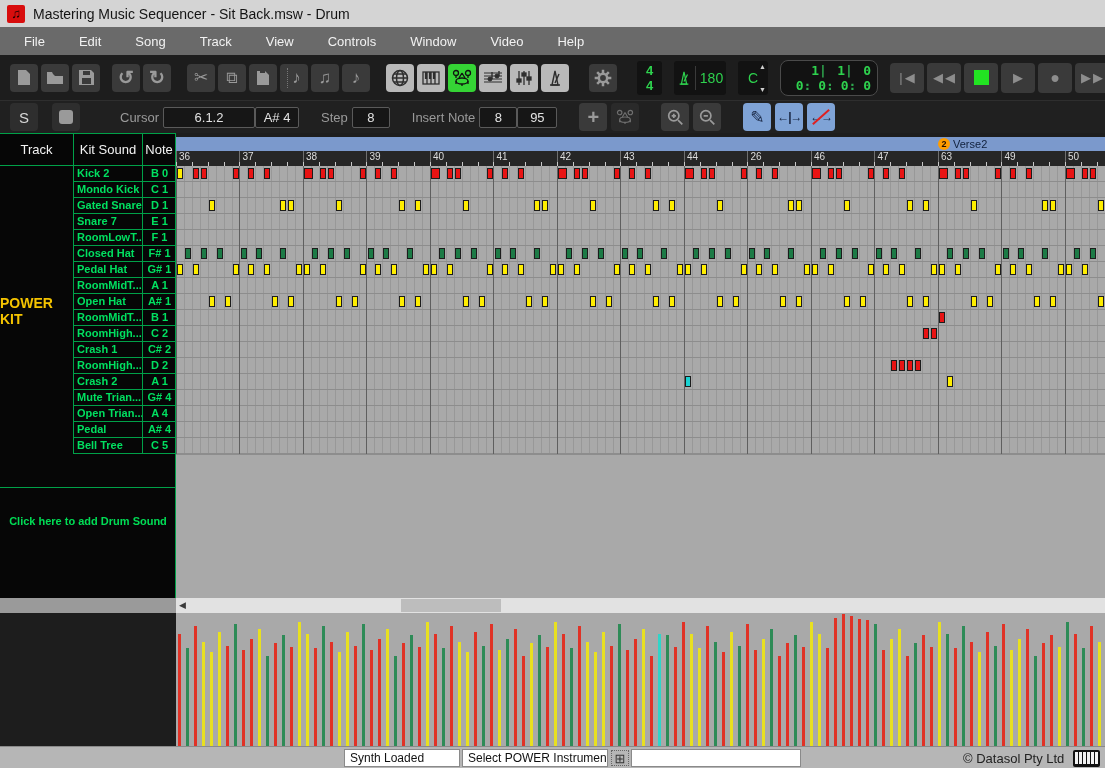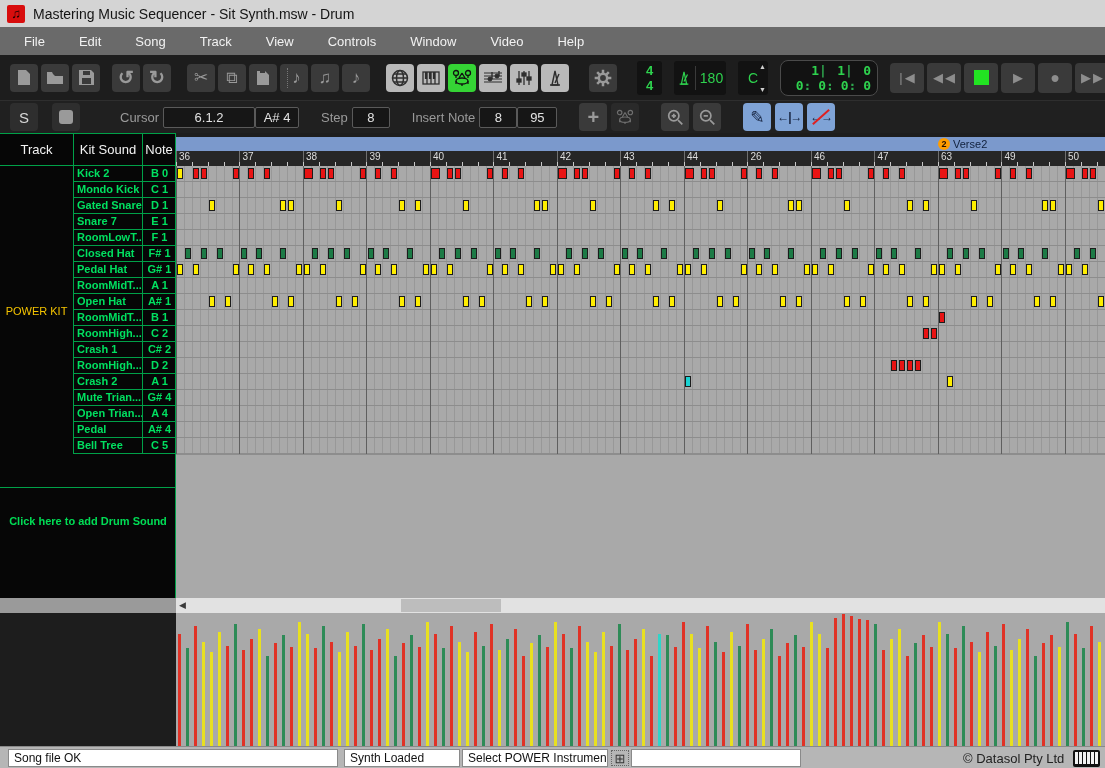--- a/index.html
+++ b/index.html
@@ -46,21 +46,21 @@
   .cutx { position:relative; overflow:hidden; }
   .cutx .slash { position:absolute; width:2px; height:22px; background:#e02020; transform:rotate(48deg); left:13px; top:3px; }
   .arrp { font-size:12px; letter-spacing:-1px; font-weight:bold; }
 
   
   .leftpanel { position:absolute; top:133px; left:0; width:176px; height:465px; background:#060606; border-right:1px solid #00a048; }
   .phead { position:absolute; top:0; left:0; width:176px; height:33px; display:flex; border-bottom:1px solid #00a048; border-top:1px solid #00a048; }
   .phc { color:#f2f2f2; font-size:13px; display:flex; align-items:center; justify-content:center; border-right:1px solid #00a048; }
   .phc.c1 { width:73px; border-right:none; } .phc.c2 { width:70px; border-left:1px solid #00a048;} .phc.c3 { width:33px; }
   .trackcell { position:absolute; top:33px; left:0; width:73px; height:289px; display:flex; align-items:center; justify-content:center; }
-  .trackname { color:#f5c400; font-size:11px; font-weight:normal; }
+  .trackname { color:#f5c400; font-size:14px; font-weight:bold; }
   .kitrows { position:absolute; top:33px; left:73px; width:103px; }
   .krow { display:flex; height:16px; border-bottom:1px solid #00a048; }
   .ksound { width:70px; color:#00e060; font-size:11px; font-weight:bold; line-height:15px; padding-left:3px; white-space:nowrap; overflow:hidden; border-left:1px solid #00a048; border-right:1px solid #00a048; }
   .knote { width:33px; color:#00e060; font-size:11px; font-weight:bold; line-height:15px; text-align:center; }
   .kline { position:absolute; top:354px; left:0; width:176px; height:1px; background:#00a048; }
   .addprompt { position:absolute; top:382px; left:0; width:176px; text-align:center; color:#00dd55; font-size:11px; font-weight:bold; }
 
   
   .rightpane { position:absolute; top:133px; left:176px; width:929px; height:465px; }
   .topstrip { height:4px; background:#1d1d1d; }
@@ -100,21 +100,21 @@
   .sico { position:absolute; top:3px; left:611px; width:18px; height:16px; color:#333; font-size:13px; line-height:16px; text-align:center; border:1px dotted #666; }
   .scopy { position:absolute; top:4px; left:963px; color:#222; font-size:13px; }
   .spiano { position:absolute; top:3px; left:1073px; width:27px; height:17px; background:#111; border-radius:2px; padding:2px 2px 3px 2px; }
   .spiano .keys { width:100%; height:100%; background:repeating-linear-gradient(90deg,#f2f2f2 0 3px,#111 3px 4px); }
 </style>
 </head>
 <body>
 
 <div class="titlebar">
   <div class="appicon">♫</div>
-  <div class="apptitle">Mastering Music Sequencer - Sit Synth.msw - Drum</div>
+  <div class="apptitle">Mastering Music Sequencer - Sit Back.msw - Drum</div>
 </div>
 
 <div class="menubar" id="menubar">
     <div class="menu-item">File</div>
     <div class="menu-item">Edit</div>
     <div class="menu-item">Song</div>
     <div class="menu-item">Track</div>
     <div class="menu-item">View</div>
     <div class="menu-item">Controls</div>
     <div class="menu-item">Window</div>
@@ -791,21 +791,20 @@
       <div class="vbar" style="left: 882px; height: 99px; background: rgb(232, 224, 32);"></div>
       <div class="vbar" style="left: 890px; height: 124px; background: rgb(46, 139, 87);"></div>
       <div class="vbar" style="left: 898px; height: 112px; background: rgb(224, 50, 38);"></div>
       <div class="vbar" style="left: 906px; height: 98px; background: rgb(46, 139, 87);"></div>
       <div class="vbar" style="left: 914px; height: 120px; background: rgb(224, 50, 38);"></div>
       <div class="vbar" style="left: 922px; height: 104px; background: rgb(232, 224, 32);"></div>
     </div>
 </div>
 
 <div class="status">
-  <div class="sfld" style="left:8px;width:330px;">Song file OK</div>
   <div class="sfld" style="left:344px;width:116px;">Synth Loaded</div>
   <div class="sfld" style="left:462px;width:146px;">Select POWER Instrument</div>
   <div class="sico">⊞</div>
   <div class="sfld" style="left:631px;width:170px;"></div>
   <div class="scopy">© Datasol Pty Ltd</div>
   <div class="spiano">
       <div class="keys"></div>
     </div>
 </div>
 

